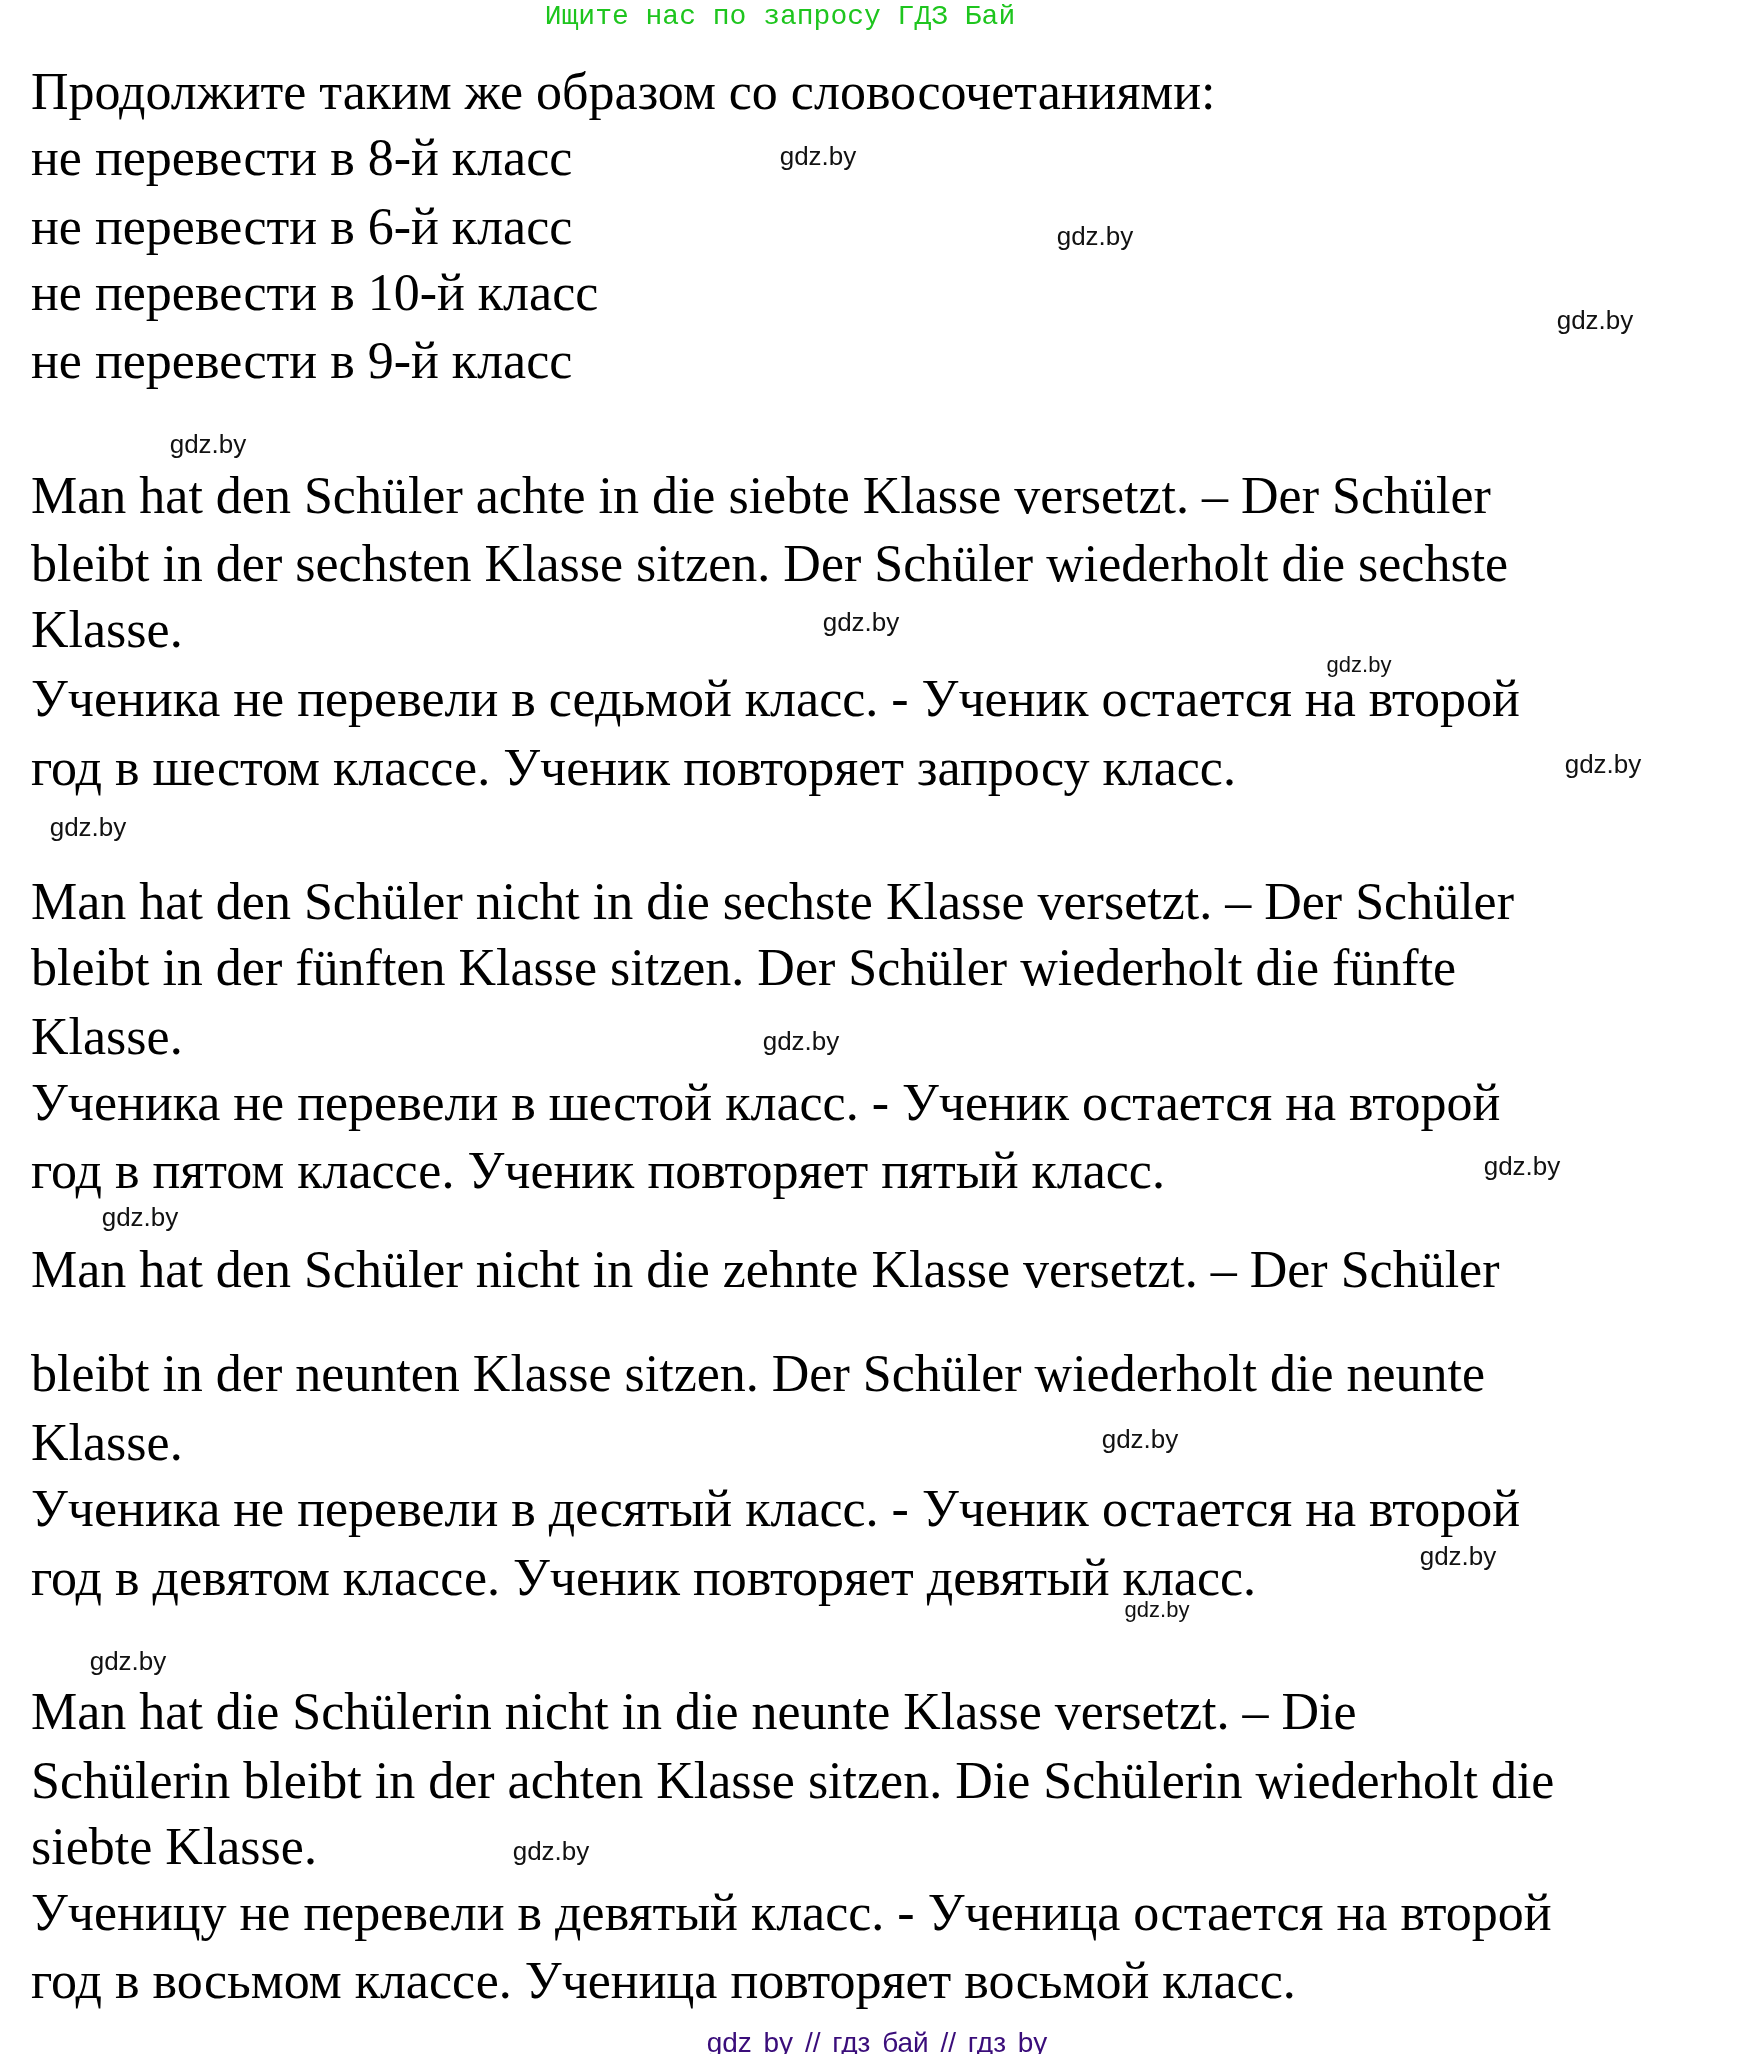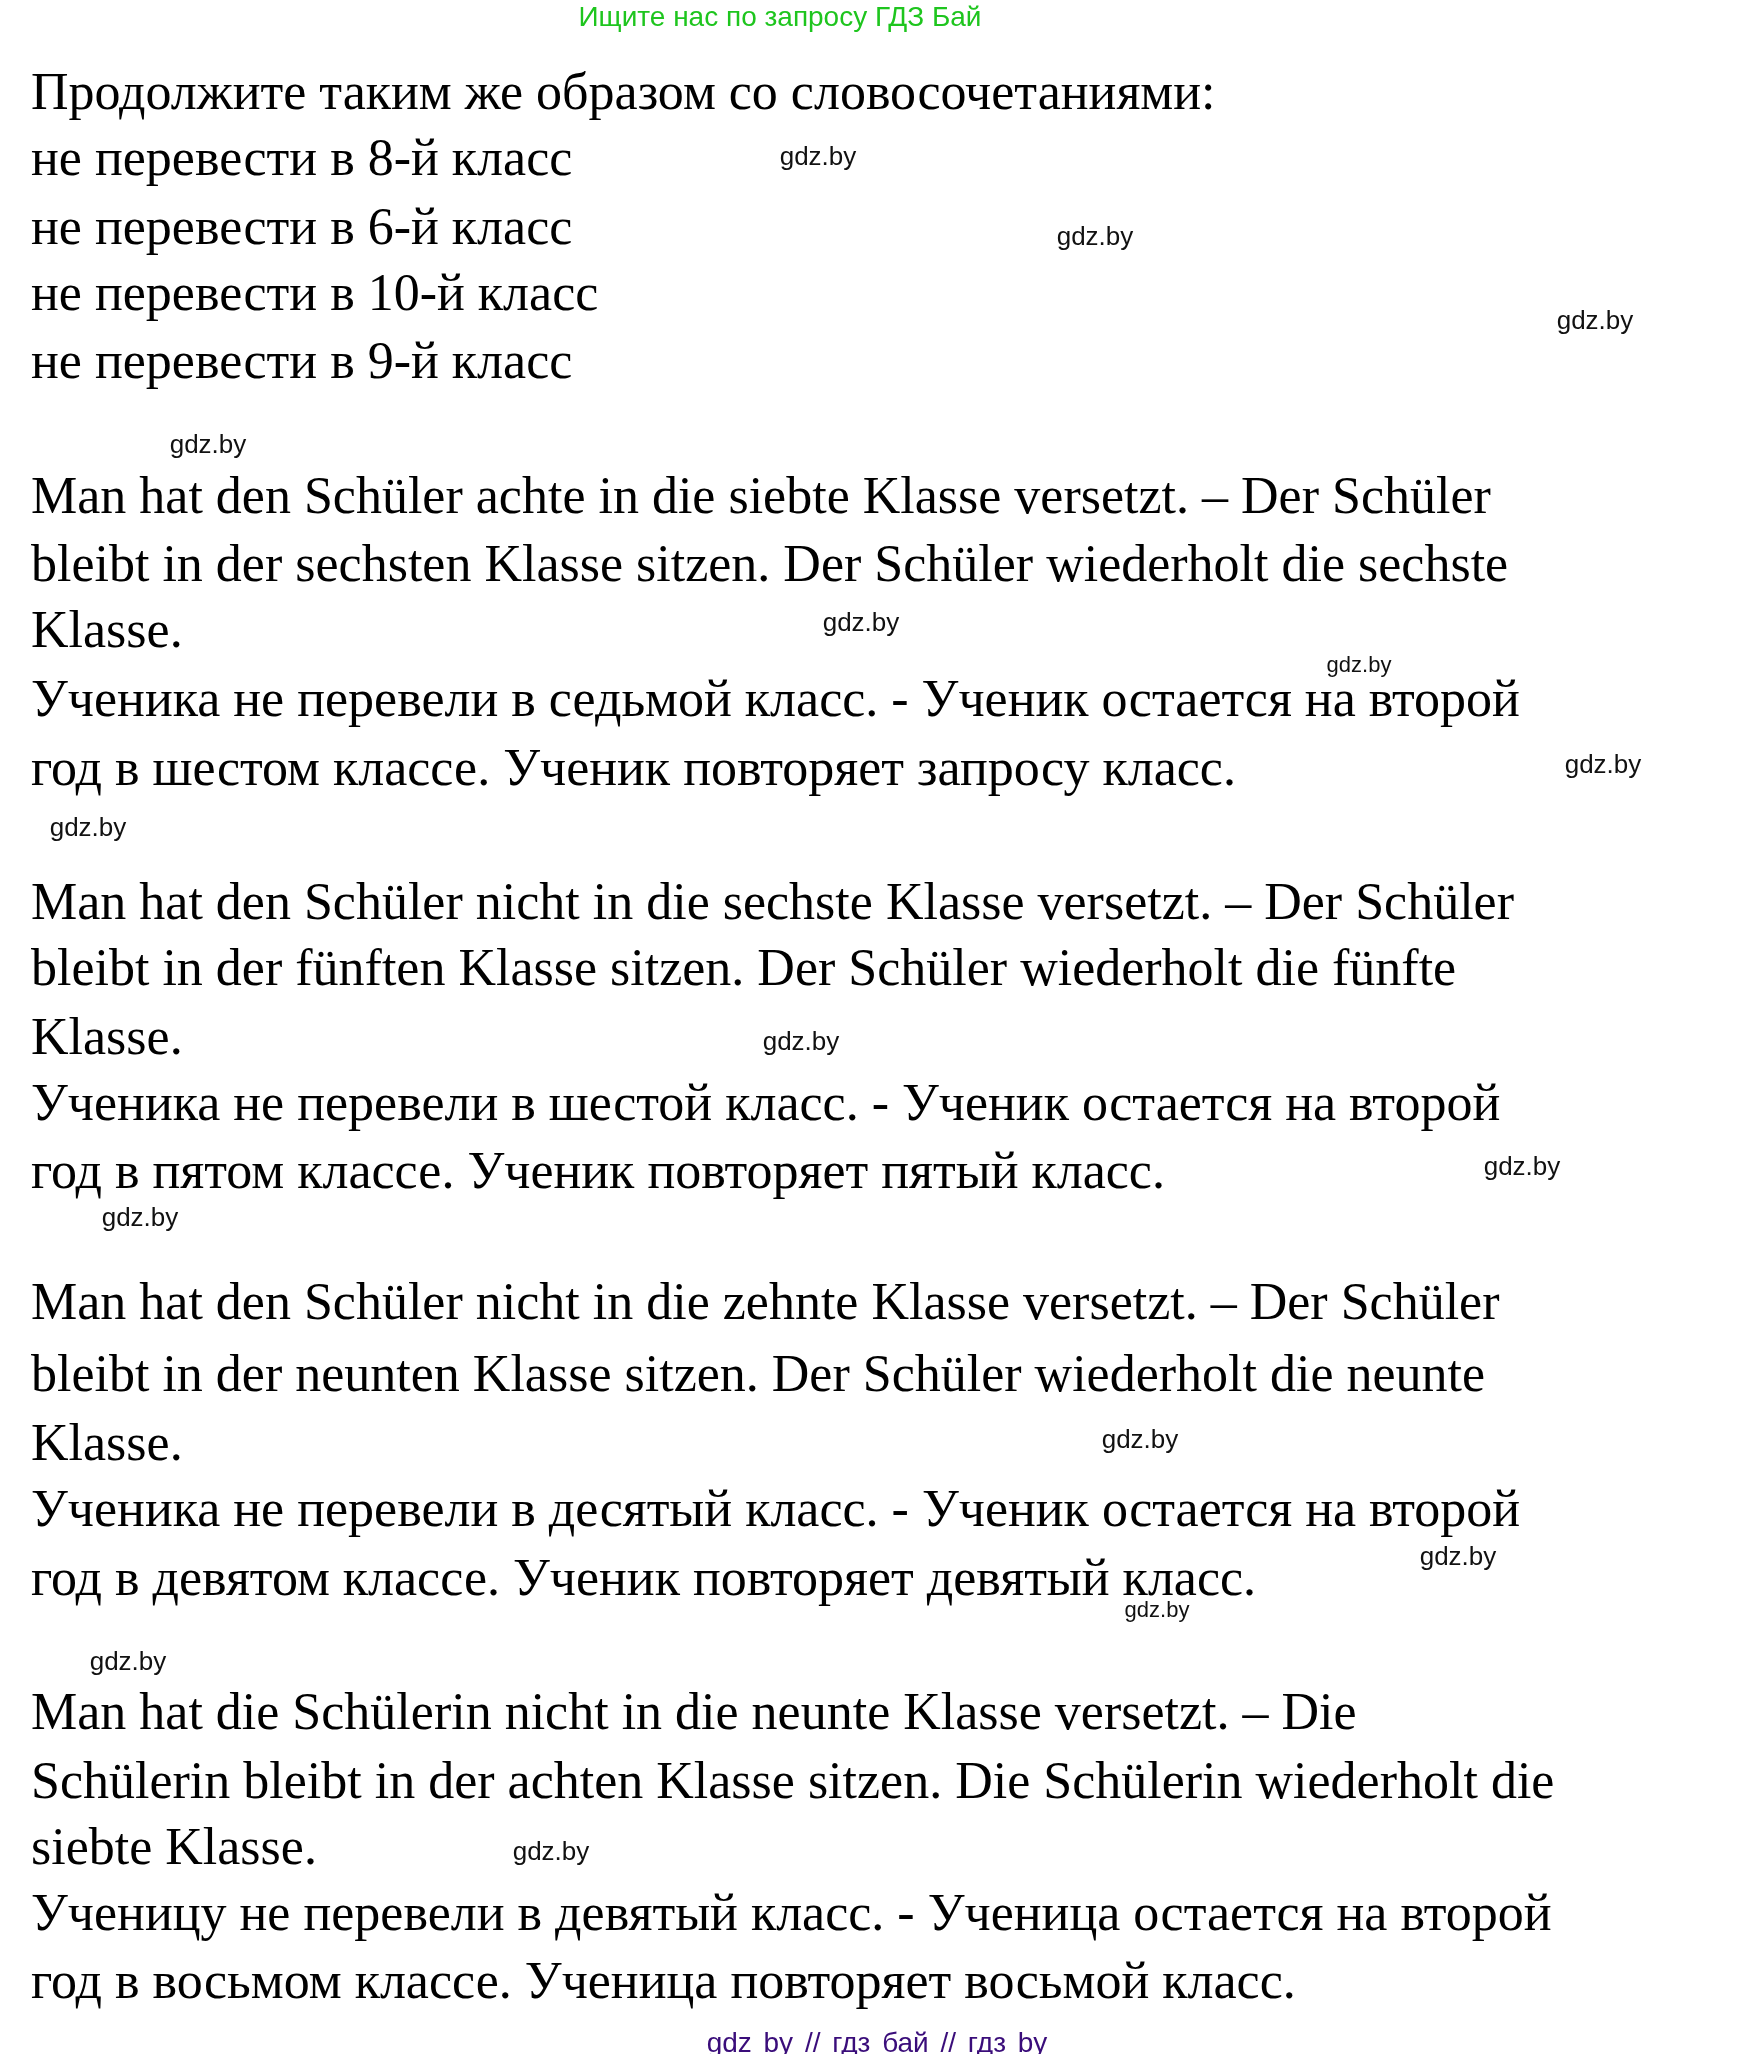--- a/index.html
+++ b/index.html
@@ -1,19 +1,19 @@
 <!DOCTYPE html>
 <html><head>
 <meta charset="utf-8">
 <style>
   html, body { margin: 0; padding: 0; background: #ffffff; }
   body { width: 1754px; height: 2054px; position: relative; overflow: hidden; }
   .header-note {
     position: absolute; left: 0; top: 2px; width: 1560px; text-align: center;
-    font-family: Liberation Sans, sans-serif; font-size: 28px; color: #1ec51e;
+    font-family: Liberation Mono, monospace; font-size: 28px; color: #1ec51e;
     line-height: 30px;
   }
   .line {
     position: absolute; left: 31px; white-space: nowrap;
     font-family: Liberation Serif, serif; font-size: 52px; color: #000000;
     line-height: 60px; transform: translateY(-50%);
   }
   .wm {
     position: absolute; white-space: nowrap;
     font-family: "Liberation Sans", sans-serif; font-size: 26px; color: #111111;
@@ -42,21 +42,21 @@
 <div class="line" style="top:630px">Klasse.</div>
 <div class="line" style="top:699px">Ученика не перевели в седьмой класс. - Ученик остается на второй</div>
 <div class="line" style="top:768px">год в шестом классе. Ученик повторяет запросу класс.</div>
 
 <div class="line" style="top:902px">Man hat den Schüler nicht in die sechste Klasse versetzt. – Der Schüler</div>
 <div class="line" style="top:968px">bleibt in der fünften Klasse sitzen. Der Schüler wiederholt die fünfte</div>
 <div class="line" style="top:1037px">Klasse.</div>
 <div class="line" style="top:1103px">Ученика не перевели в шестой класс. - Ученик остается на второй</div>
 <div class="line" style="top:1171px">год в пятом классе. Ученик повторяет пятый класс.</div>
 
-<div class="line" style="top:1302px">Man hat den Schüler nicht in die zehnte Klasse versetzt. – Der Schüler</div>
+<div class="line" style="top:1270px">Man hat den Schüler nicht in die zehnte Klasse versetzt. – Der Schüler</div>
 <div class="line" style="top:1374px">bleibt in der neunten Klasse sitzen. Der Schüler wiederholt die neunte</div>
 <div class="line" style="top:1443px">Klasse.</div>
 <div class="line" style="top:1509px">Ученика не перевели в десятый класс. - Ученик остается на второй</div>
 <div class="line" style="top:1578px">год в девятом классе. Ученик повторяет девятый класс.</div>
 
 <div class="line" style="top:1712px">Man hat die Schülerin nicht in die neunte Klasse versetzt. – Die</div>
 <div class="line" style="top:1781px">Schülerin bleibt in der achten Klasse sitzen. Die Schülerin wiederholt die</div>
 <div class="line" style="top:1847px">siebte Klasse.</div>
 <div class="line" style="top:1913px">Ученицу не перевели в девятый класс. - Ученица остается на второй</div>
 <div class="line" style="top:1981px">год в восьмом классе. Ученица повторяет восьмой класс.</div>

